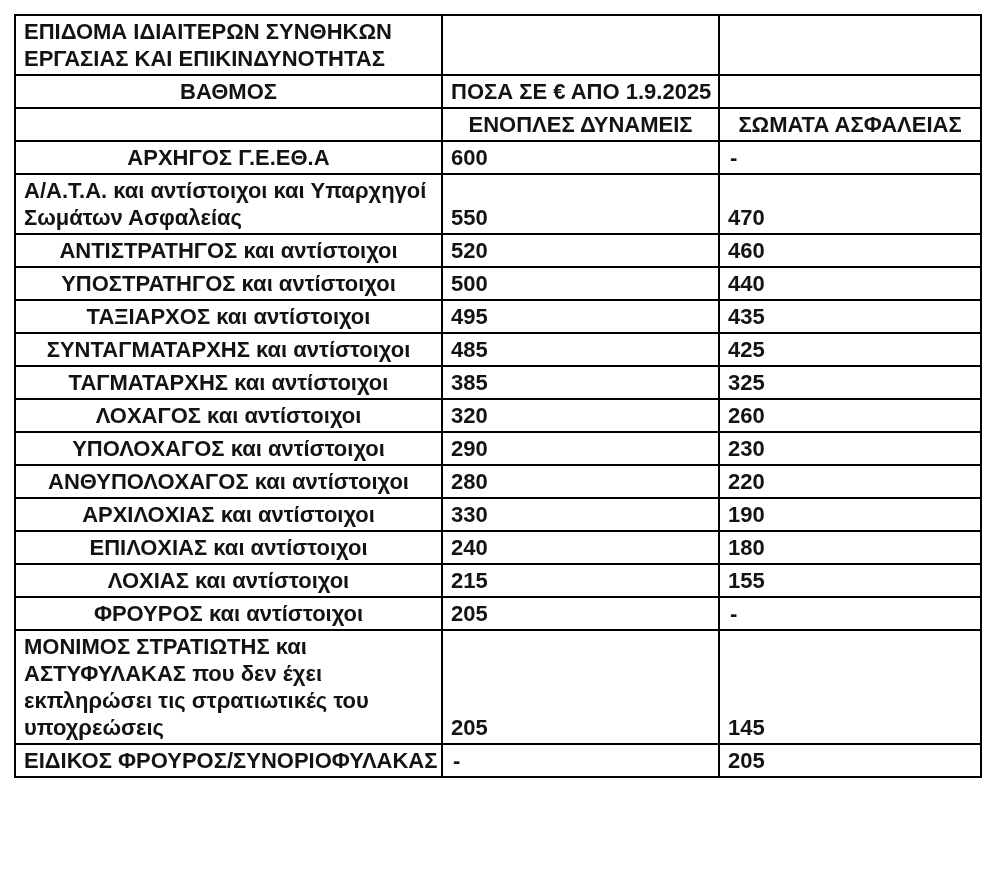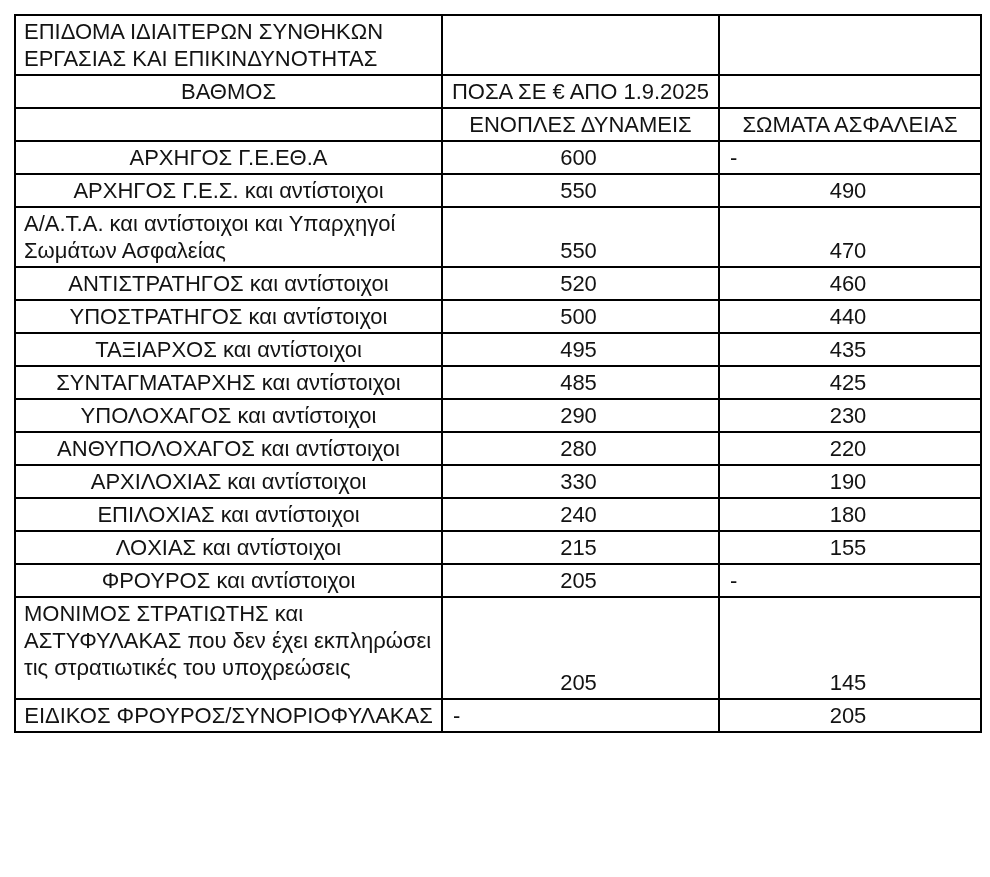--- a/index.html
+++ b/index.html
@@ -7,34 +7,35 @@
     width: 990px; height: 877px;
     font-family: "Liberation Sans", sans-serif;
     color: #131313;
     overflow: hidden;
   }
   .wrap { padding: 14px 0 0 14px; }
   table.grid {
     border-collapse: collapse;
     table-layout: fixed;
     width: 966px;
+    font-weight: bold;
   }
   col.c1 { width: 427px; }
   col.c2 { width: 277px; }
   col.c3 { width: 262px; }
   td {
     border: 2px solid #000000;
     font-size: 22px;
     line-height: 27px;
     padding: 2px 8px;
     overflow: visible;
   }
   td.rank { text-align: left; vertical-align: top; }
   td.hdr  { text-align: left; vertical-align: middle; }
-  td.num  { text-align: center; vertical-align: bottom; padding-right: 12px; }
+  td.num  { text-align: left; vertical-align: bottom; padding-right: 12px; }
   td.num.dash { text-align: left; padding-left: 10px; }
   td.nw { white-space: nowrap; text-align: center; }
   tr.h3 { height: 102px; padding-left: 48px; }
 </style>
 </head>
 <body>
 
 <div class="wrap">
   <table class="grid">
     <colgroup>
@@ -61,25 +62,20 @@
       <td class="hdr nw">ΕΝΟΠΛΕΣ ΔΥΝΑΜΕΙΣ</td>
       <td class="hdr nw">ΣΩΜΑΤΑ ΑΣΦΑΛΕΙΑΣ</td>
     </tr>
 
     <tr>
       <td class="rank nw">ΑΡΧΗΓΟΣ Γ.Ε.ΕΘ.Α</td>
       <td class="num">600</td>
       <td class="num dash">-</td>
     </tr>
     <tr>
-      <td class="rank nw">ΑΡΧΗΓΟΣ Γ.Ε.Σ. και αντίστοιχοι</td>
-      <td class="num">550</td>
-      <td class="num">490</td>
-    </tr>
-    <tr>
       <td class="rank">Α/Α.Τ.Α. και αντίστοιχοι και Υπαρχηγοί Σωμάτων Ασφαλείας</td>
       <td class="num">550</td>
       <td class="num">470</td>
     </tr>
     <tr>
       <td class="rank nw">ΑΝΤΙΣΤΡΑΤΗΓΟΣ και αντίστοιχοι</td>
       <td class="num">520</td>
       <td class="num">460</td>
     </tr>
     <tr>
@@ -89,20 +85,30 @@
     </tr>
     <tr>
       <td class="rank nw">ΤΑΞΙΑΡΧΟΣ και αντίστοιχοι</td>
       <td class="num">495</td>
       <td class="num">435</td>
     </tr>
     <tr>
       <td class="rank nw">ΣΥΝΤΑΓΜΑΤΑΡΧΗΣ και αντίστοιχοι</td>
       <td class="num">485</td>
       <td class="num">425</td>
+    </tr>
+    <tr>
+      <td class="rank nw">ΤΑΓΜΑΤΑΡΧΗΣ και αντίστοιχοι</td>
+      <td class="num">385</td>
+      <td class="num">325</td>
+    </tr>
+    <tr>
+      <td class="rank nw">ΛΟΧΑΓΟΣ και αντίστοιχοι</td>
+      <td class="num">320</td>
+      <td class="num">260</td>
     </tr>
     <tr>
       <td class="rank nw">ΥΠΟΛΟΧΑΓΟΣ και αντίστοιχοι</td>
       <td class="num">290</td>
       <td class="num">230</td>
     </tr>
     <tr>
       <td class="rank nw">ΑΝΘΥΠΟΛΟΧΑΓΟΣ και αντίστοιχοι</td>
       <td class="num">280</td>
       <td class="num">220</td>

